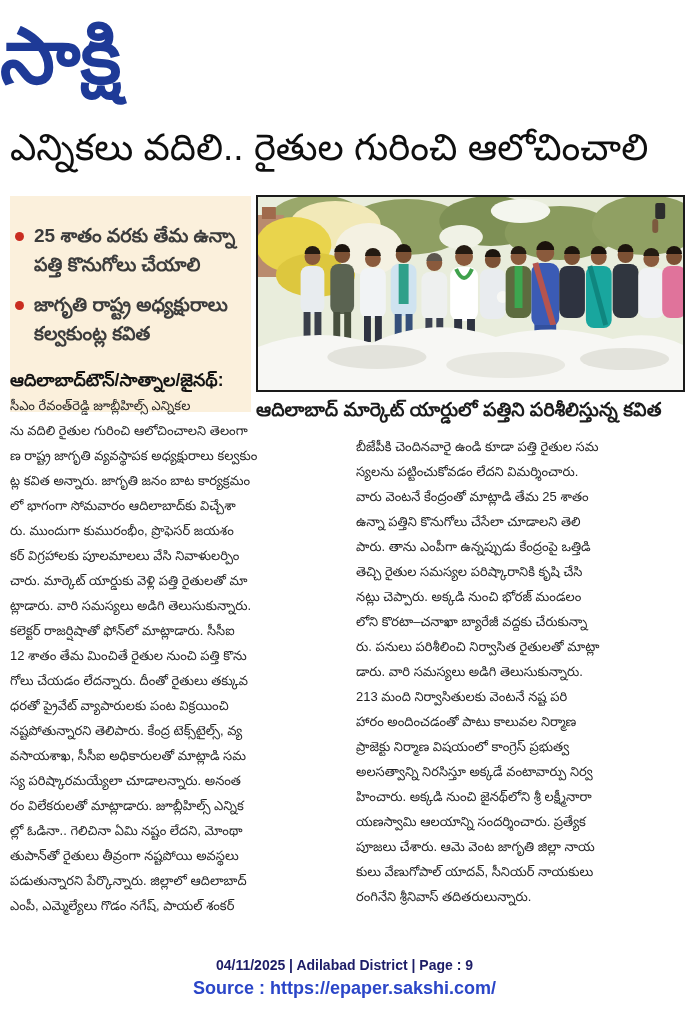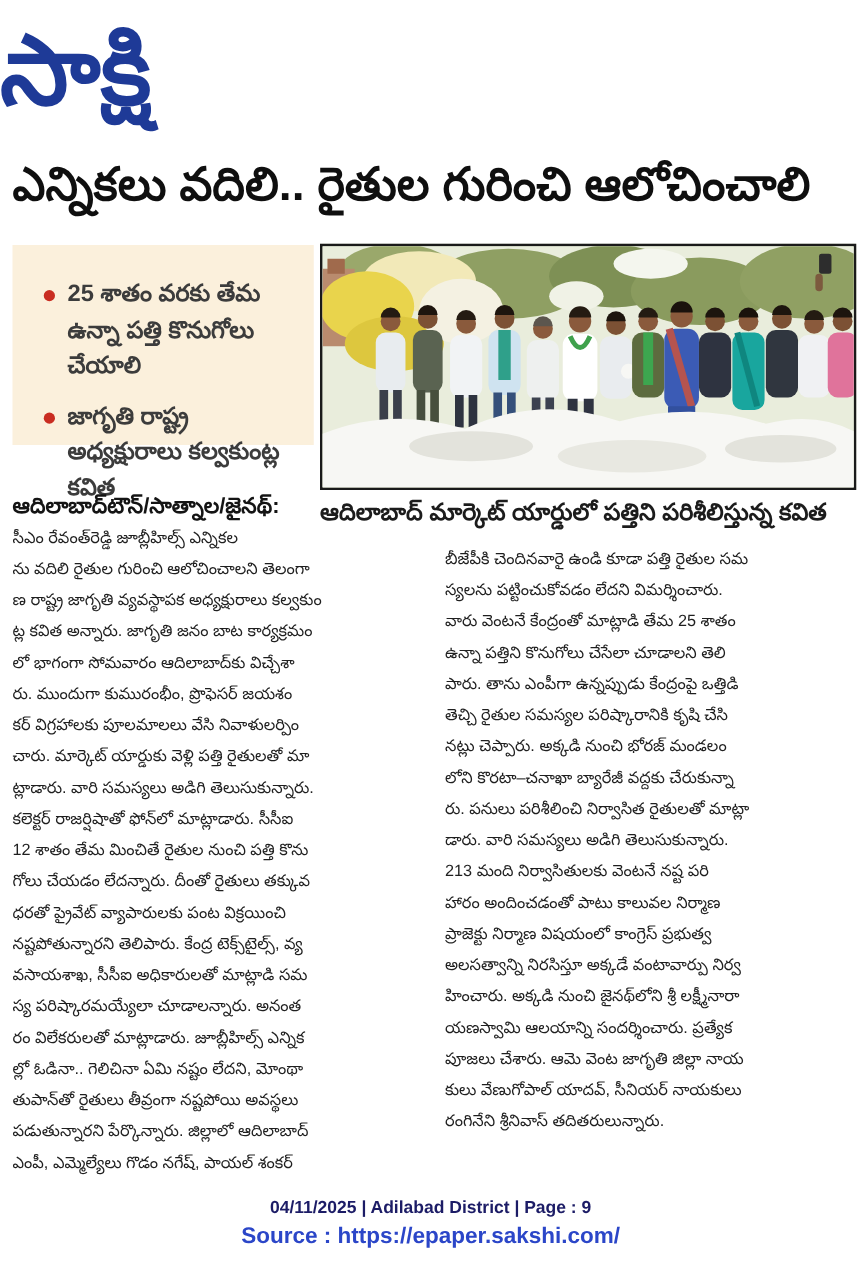--- a/index.html
+++ b/index.html
@@ -6,45 +6,45 @@
   .page {
     position:relative; width:689px; height:1024px; background:#ffffff;
     overflow:hidden; font-family:"Liberation Sans", sans-serif;
   }
   .masthead {
     position:absolute; top:4px; left:0; width:100%; text-align:left;
     font-size:78px; font-weight:bold; color:#1e3a97; line-height:105px;
   }
   .headline {
     position:absolute; top:124px; left:10px; width:672px;
-    font-size:37px; font-weight:700; color:#0f0f0f; line-height:1.3;
+    font-size:37px; font-weight:400; color:#0f0f0f; line-height:1.3;
   }
   .highlight-box {
-    position:absolute; left:10px; top:196px; width:241px; height:160px;
-    background:#fbf0dc; box-sizing:border-box; padding:26px 12px 8px 20px;
+    position:absolute; left:10px; top:196px; width:241px; height:216px;
+    background:#fbf0dc; box-sizing:border-box; padding:26px 12px 8px 0;
   }
   .bullet-item {
     position:relative; padding-left:24px; font-size:19px; font-weight:600;
     color:#3c3c3c; line-height:1.5; margin-bottom:12px;
   }
   .bullet-item::before {
     content:""; position:absolute; left:5px; top:10px; width:9px; height:9px;
     border-radius:50%; background:#c92d21;
   }
   .photo-frame {
     position:absolute; left:256px; top:195px; width:429px; height:197px;
     border:2px solid #1a1a1a; box-sizing:border-box; background:#e8ecd8;
   }
   .photo-frame svg { display:block; width:100%; height:100%; }
   .caption {
     position:absolute; left:256px; top:399px; width:430px;
     font-size:19px; font-weight:700; color:#1c1c1c;
   }
   .col { position:absolute; }
-  .left-col  { left:10px;  top:392px; width:344px; }
+  .left-col  { left:10px;  top:368px; width:344px; }
   .right-col { left:356px; top:434px; width:332px; }
   .dateline { font-size:17.5px; font-weight:700; color:#141414; line-height:25px; white-space:nowrap; }
   .tl { font-size:13px; color:#1f1f1f; line-height:25px; white-space:nowrap; }
   .footer { position:absolute; left:0; top:957px; width:100%; text-align:center; }
   .footer-meta   { font-size:14px; font-weight:700; color:#1c1c66; }
   .footer-source { font-size:18px; font-weight:700; color:#2b46c8; margin-top:5px; }
 </style>
 </head>
 <body>
 

